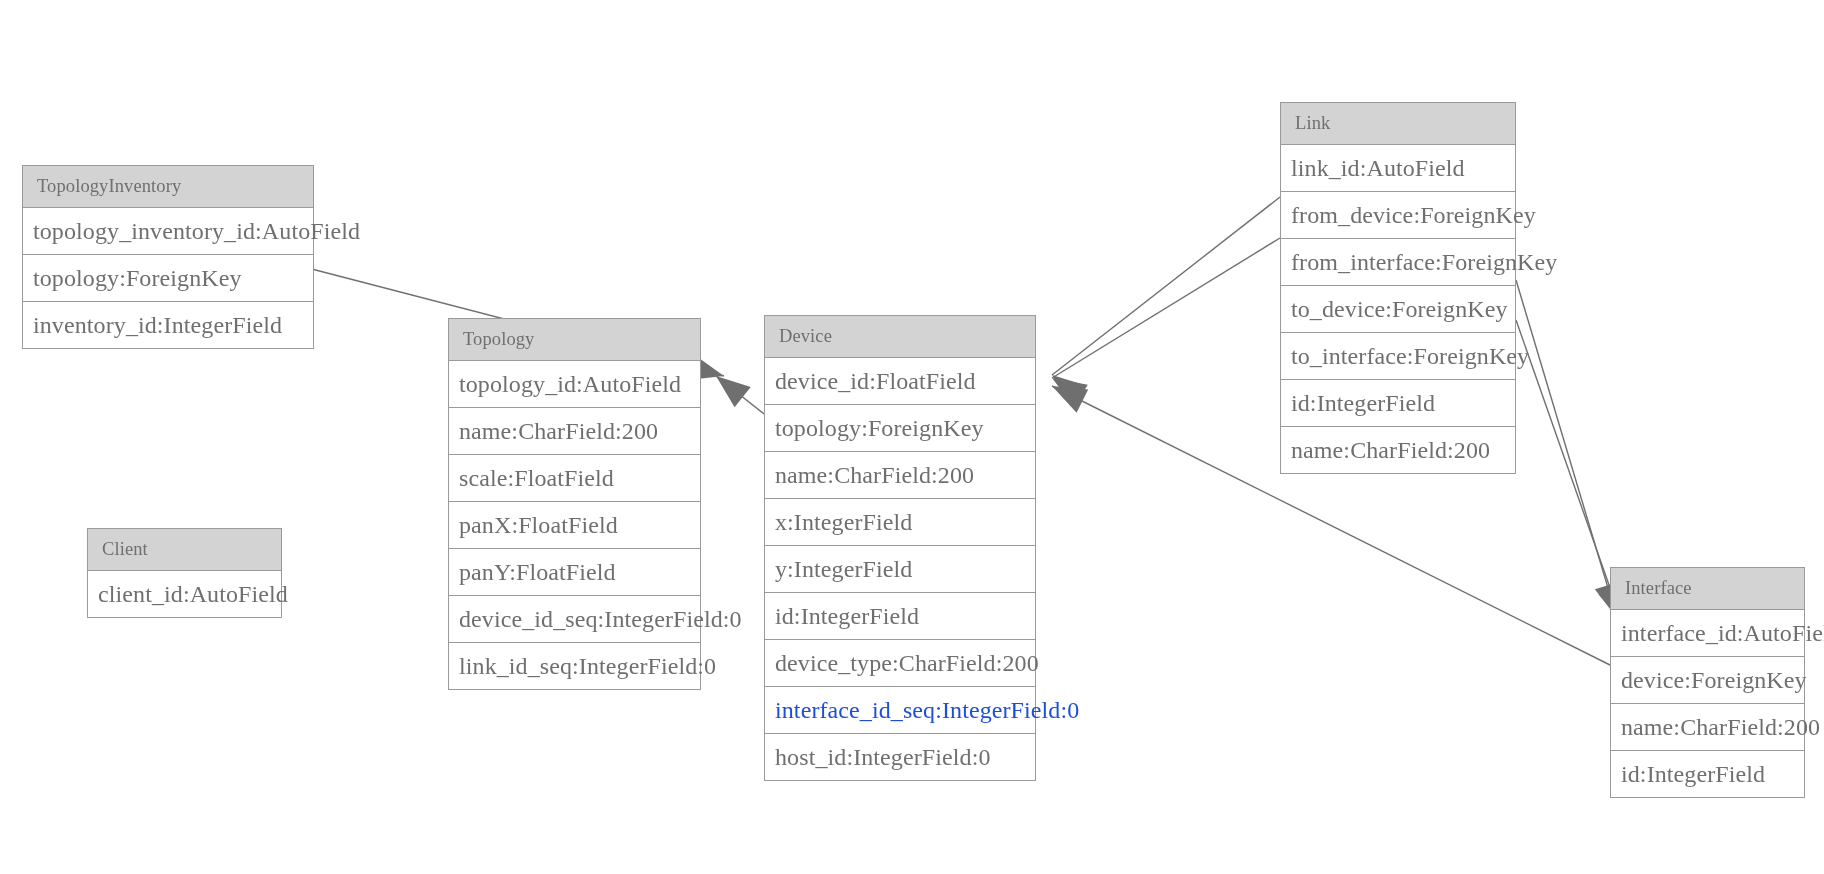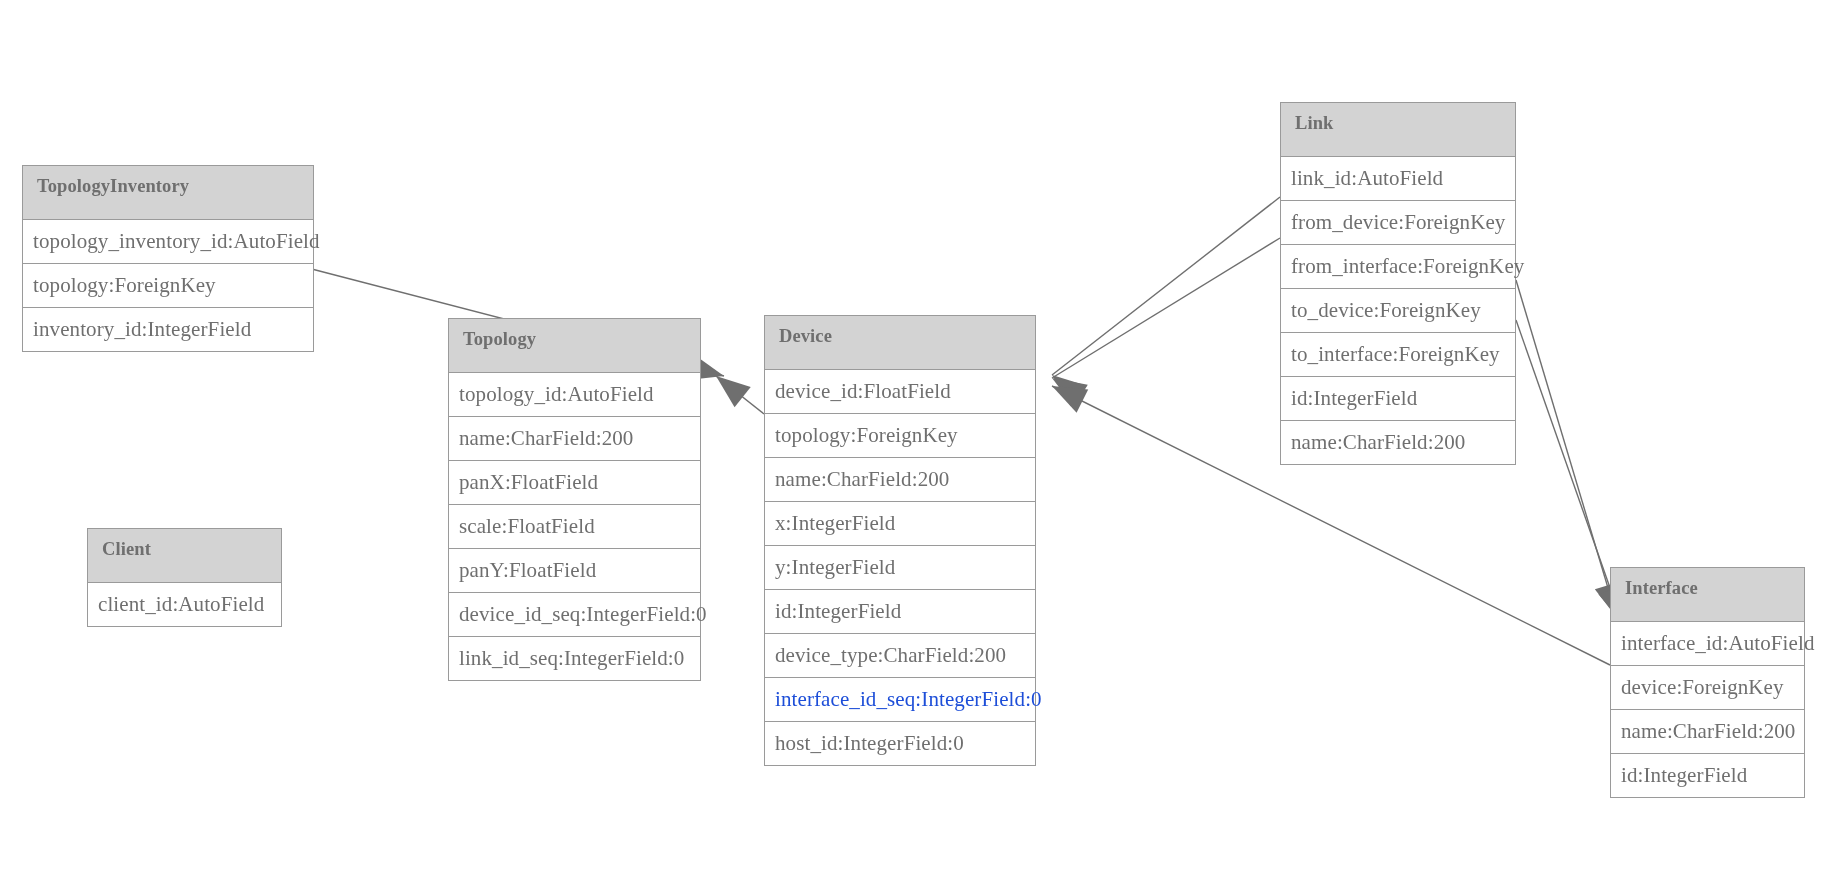--- a/index.html
+++ b/index.html
@@ -33,31 +33,30 @@
     background: #ffffff;
     z-index: 5;
   }
   .entity-header {
     box-sizing: border-box;
     background: #d3d3d3;
     color: #6f6f6f;
     border-bottom: 1px solid #9a9a9a;
     font-size: 18.5px;
     line-height: 1;
-    padding: 11px 0 23px 14px;
+    padding: 11px 0 11px 14px;
     white-space: nowrap;
     letter-spacing: 0.1px;
-    font-weight: bold;
   }
   .entity-field {
     box-sizing: border-box;
     background: #ffffff;
     color: #6f6f6f;
     border-bottom: 1px solid #9a9a9a;
-    font-size: 21px;
+    font-size: 24px;
     line-height: 1;
     padding: 11px 0 11px 10px;
     white-space: nowrap;
     letter-spacing: 0.1px;
   }
   .entity-field.last {
     border-bottom: none;
   }
 </style>
 </head>
@@ -102,22 +101,22 @@
         <div class="entity-field last" style="color: rgb(111, 111, 111); background: rgb(255, 255, 255); border-bottom-color: rgb(154, 154, 154);">inventory_id:IntegerField</div>
       </div>
       <div class="entity" style="left: 87px; top: 528px; width: 195px; border-color: rgb(154, 154, 154);">
         <div class="entity-header" style="background: rgb(211, 211, 211); color: rgb(111, 111, 111); border-bottom-color: rgb(154, 154, 154);">Client</div>
         <div class="entity-field last" style="color: rgb(111, 111, 111); background: rgb(255, 255, 255); border-bottom-color: rgb(154, 154, 154);">client_id:AutoField</div>
       </div>
       <div class="entity" style="left: 448px; top: 318px; width: 253px; border-color: rgb(154, 154, 154);">
         <div class="entity-header" style="background: rgb(211, 211, 211); color: rgb(111, 111, 111); border-bottom-color: rgb(154, 154, 154);">Topology</div>
         <div class="entity-field" style="color: rgb(111, 111, 111); background: rgb(255, 255, 255); border-bottom-color: rgb(154, 154, 154);">topology_id:AutoField</div>
         <div class="entity-field" style="color: rgb(111, 111, 111); background: rgb(255, 255, 255); border-bottom-color: rgb(154, 154, 154);">name:CharField:200</div>
+        <div class="entity-field" style="color: rgb(111, 111, 111); background: rgb(255, 255, 255); border-bottom-color: rgb(154, 154, 154);">scale:FloatField</div>
         <div class="entity-field" style="color: rgb(111, 111, 111); background: rgb(255, 255, 255); border-bottom-color: rgb(154, 154, 154);">panX:FloatField</div>
-        <div class="entity-field" style="color: rgb(111, 111, 111); background: rgb(255, 255, 255); border-bottom-color: rgb(154, 154, 154);">scale:FloatField</div>
         <div class="entity-field" style="color: rgb(111, 111, 111); background: rgb(255, 255, 255); border-bottom-color: rgb(154, 154, 154);">panY:FloatField</div>
         <div class="entity-field" style="color: rgb(111, 111, 111); background: rgb(255, 255, 255); border-bottom-color: rgb(154, 154, 154);">device_id_seq:IntegerField:0</div>
         <div class="entity-field last" style="color: rgb(111, 111, 111); background: rgb(255, 255, 255); border-bottom-color: rgb(154, 154, 154);">link_id_seq:IntegerField:0</div>
       </div>
       <div class="entity" style="left: 764px; top: 315px; width: 272px; border-color: rgb(154, 154, 154);">
         <div class="entity-header" style="background: rgb(211, 211, 211); color: rgb(111, 111, 111); border-bottom-color: rgb(154, 154, 154);">Device</div>
         <div class="entity-field" style="color: rgb(111, 111, 111); background: rgb(255, 255, 255); border-bottom-color: rgb(154, 154, 154);">device_id:FloatField</div>
         <div class="entity-field" style="color: rgb(111, 111, 111); background: rgb(255, 255, 255); border-bottom-color: rgb(154, 154, 154);">topology:ForeignKey</div>
         <div class="entity-field" style="color: rgb(111, 111, 111); background: rgb(255, 255, 255); border-bottom-color: rgb(154, 154, 154);">name:CharField:200</div>
         <div class="entity-field" style="color: rgb(111, 111, 111); background: rgb(255, 255, 255); border-bottom-color: rgb(154, 154, 154);">x:IntegerField</div>

